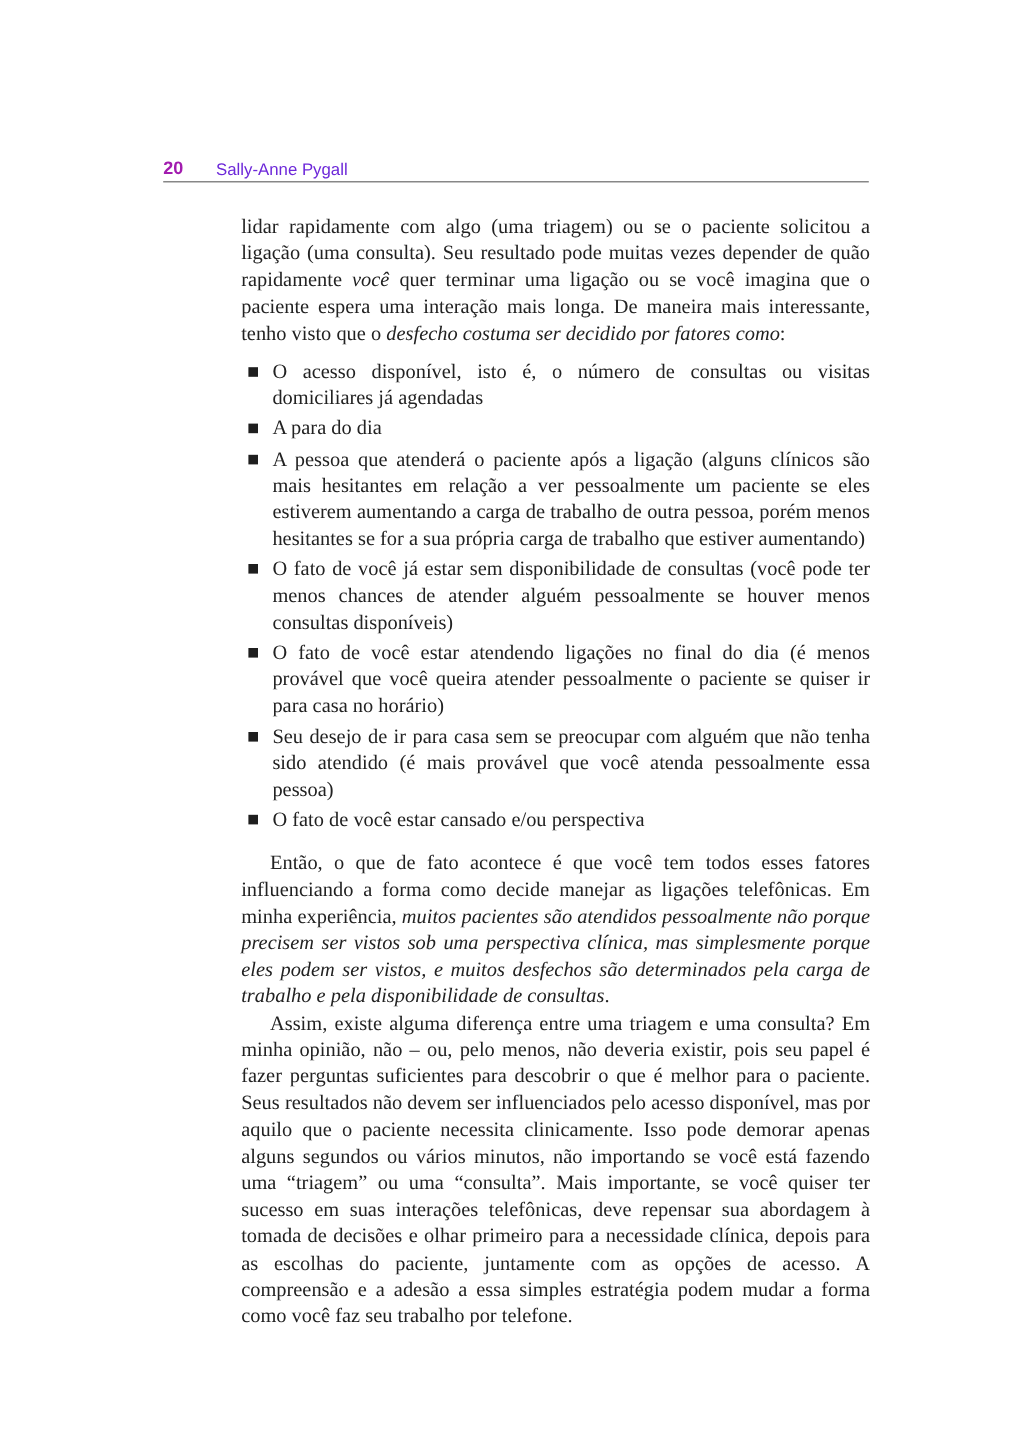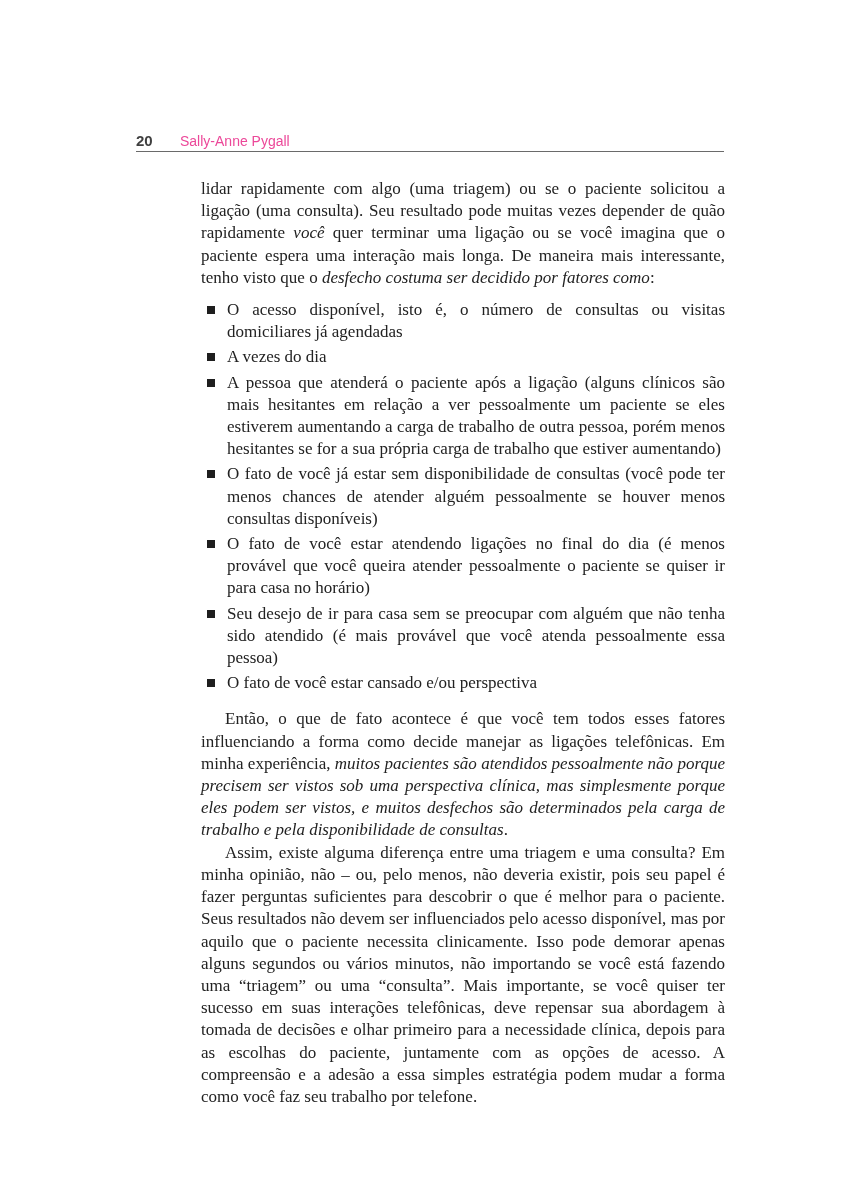--- a/index.html
+++ b/index.html
@@ -23,28 +23,28 @@
       border-bottom: 1.5px solid #6a6a6a;
       font-family: "Liberation Sans", sans-serif;
       color: #4a4a4a;
     }
     .page-number {
       position: absolute;
       left: 0;
       top: 1px;
       font-size: 15px;
       font-weight: bold;
-      color: #404040;
+      color: #a21caf;
     }
     .running-head {
       position: absolute;
       left: 44px;
       top: 2px;
       font-size: 14px;
-      color: #ec4899;
+      color: #6d28d9;
     }
     .body-text {
       position: absolute;
       left: 201px;
       top: 178px;
       width: 524px;
       font-family: "Liberation Serif", serif;
       font-size: 17px;
       line-height: 22.2px;
       text-align: justify;
@@ -84,21 +84,21 @@
 <div class="page-header">
   <span class="page-number">20</span>
   <span class="running-head">Sally-Anne Pygall</span>
 </div>
 
 <div class="body-text">
   <p><span>lidar rapidamente com algo (uma triagem) ou se o paciente solicitou a ligação (uma consulta). Seu resultado pode muitas vezes depender de quão rapidamente </span><em>você</em><span> quer terminar uma ligação ou se você imagina que o paciente espera uma interação mais longa. De maneira mais interessante, tenho visto que o </span><em>desfecho costuma ser decidido por fatores como</em><span>:</span></p>
 
   <ul class="bullet-list">
     <li class="bullet-item"><span class="bullet-square"></span><span>O acesso disponível, isto é, o número de consultas ou visitas domiciliares já agendadas</span></li>
-    <li class="bullet-item"><span class="bullet-square"></span><span>A vezes do dia</span></li>
+    <li class="bullet-item"><span class="bullet-square"></span><span>A para do dia</span></li>
     <li class="bullet-item"><span class="bullet-square"></span><span>A pessoa que atenderá o paciente após a ligação (alguns clínicos são mais hesitantes em relação a ver pessoalmente um paciente se eles estiverem aumentando a carga de trabalho de outra pessoa, porém menos hesitantes se for a sua própria carga de trabalho que estiver aumentando)</span></li>
     <li class="bullet-item"><span class="bullet-square"></span><span>O fato de você já estar sem disponibilidade de consultas (você pode ter menos chances de atender alguém pessoalmente se houver menos consultas disponíveis)</span></li>
     <li class="bullet-item"><span class="bullet-square"></span><span>O fato de você estar atendendo ligações no final do dia (é menos provável que você queira atender pessoalmente o paciente se quiser ir para casa no horário)</span></li>
     <li class="bullet-item"><span class="bullet-square"></span><span>Seu desejo de ir para casa sem se preocupar com alguém que não tenha sido atendido (é mais provável que você atenda pessoalmente essa pessoa)</span></li>
     <li class="bullet-item"><span class="bullet-square"></span><span>O fato de você estar cansado e/ou perspectiva</span></li>
   </ul>
 
   <p class="para-indent"><span>Então, o que de fato acontece é que você tem todos esses fatores influenciando a forma como decide manejar as ligações telefônicas. Em minha experiência, </span><em>muitos pacientes são atendidos pessoalmente não porque precisem ser vistos sob uma perspectiva clínica, mas simplesmente porque eles podem ser vistos, e muitos desfechos são determinados pela carga de trabalho e pela disponibilidade de consultas</em><span>.</span></p>
 
   <p class="para-indent">Assim, existe alguma diferença entre uma triagem e uma consulta? Em minha opinião, não – ou, pelo menos, não deveria existir, pois seu papel é fazer perguntas suficientes para descobrir o que é melhor para o paciente. Seus resultados não devem ser influenciados pelo acesso disponível, mas por aquilo que o paciente necessita clinicamente. Isso pode demorar apenas alguns segundos ou vários minutos, não importando se você está fazendo uma “triagem” ou uma “consulta”. Mais importante, se você quiser ter sucesso em suas interações telefônicas, deve repensar sua abordagem à tomada de decisões e olhar primeiro para a necessidade clínica, depois para as escolhas do paciente, juntamente com as opções de acesso. A compreensão e a adesão a essa simples estratégia podem mudar a forma como você faz seu trabalho por telefone.</p>

